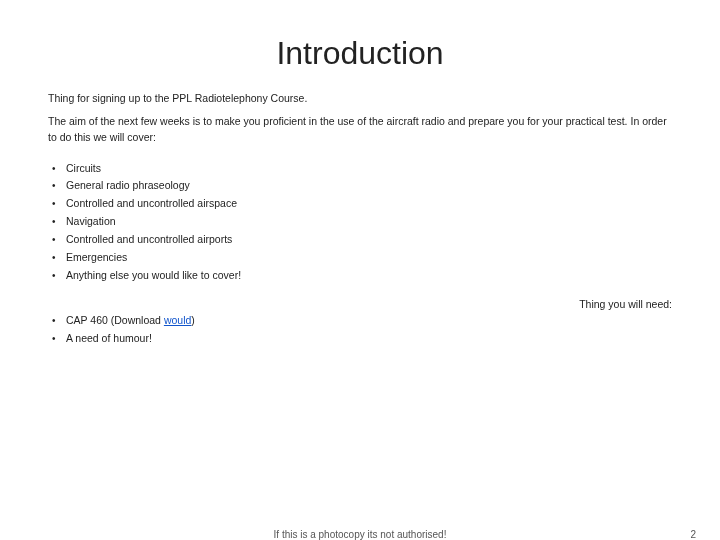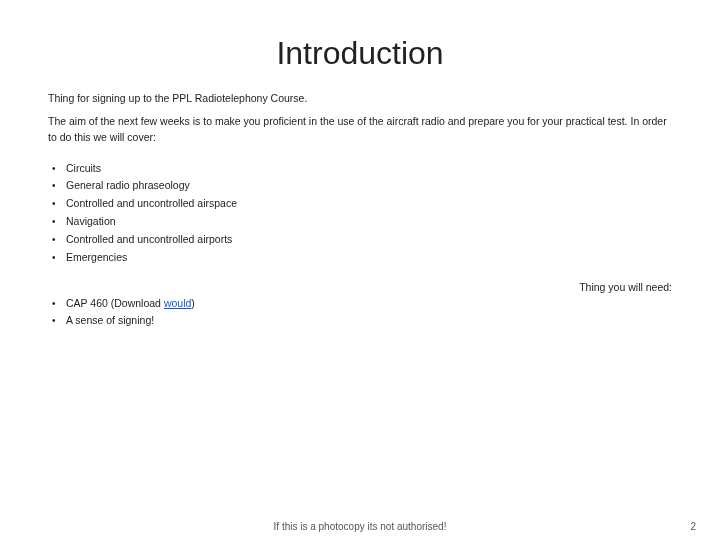--- a/index.html
+++ b/index.html
@@ -97,21 +97,21 @@
       font-size: 10px;
     }
 
     a.here-link {
       color: #1155cc;
       text-decoration: underline;
     }
 
     .footer {
       position: absolute;
-      bottom: 8px;
+      bottom: 0;
       left: 0;
       width: 720px;
       display: flex;
       justify-content: center;
       align-items: center;
       padding: 0 24px;
     }
 
     .footer-text {
       font-size: 10px;
@@ -137,27 +137,28 @@
 
   <p class="aim-para">The aim of the next few weeks is to make you proficient in the use of the aircraft radio and prepare you for your practical test.  In order to do this we will cover:</p>
 
   <ul class="bullet-list">
     <li>Circuits</li>
     <li>General radio phraseology</li>
     <li>Controlled and uncontrolled airspace</li>
     <li>Navigation</li>
     <li>Controlled and uncontrolled airports</li>
     <li>Emergencies</li>
+    <li>Anything else you would like to cover!</li>
   </ul>
 
   <p class="thing-heading">Thing you will need:</p>
   <ul class="thing-list">
     <li>
       <span>CAP 460 (Download </span><a class="here-link" href="#">would</a><span>)</span>
     </li>
-    <li>A sense of signing!</li>
+    <li>A need of humour!</li>
   </ul>
 
   <div class="footer">
     <span class="footer-text">If this is a photocopy its not authorised!</span>
     <span class="footer-page">2</span>
   </div>
 </div>
 
 </body></html>

